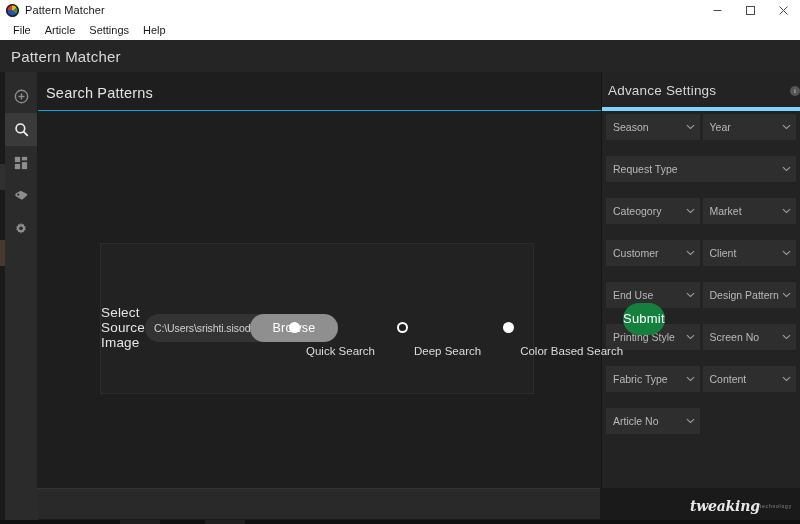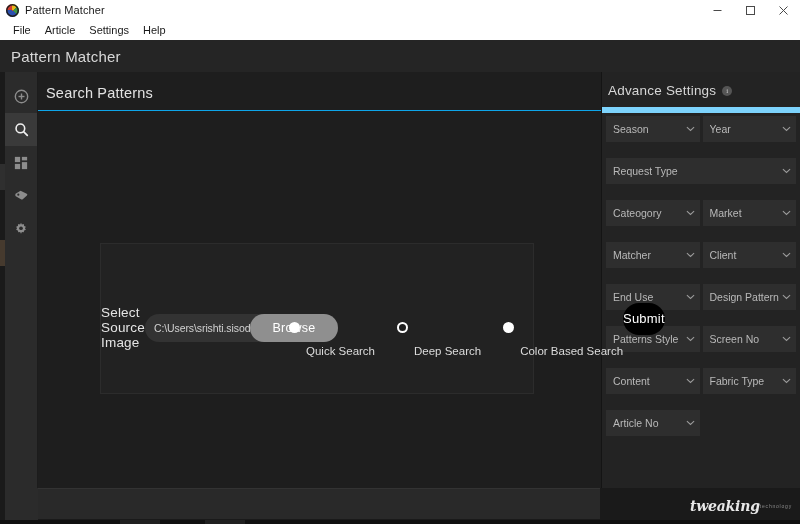--- a/index.html
+++ b/index.html
@@ -267,21 +267,21 @@
   .radio-label {
     font-size: 11.5px;
     color: #dcdcdc;
     white-space: nowrap;
     margin-top: 48px;
   }
 
   .submit-btn {
     width: 116px;
     height: 32px;
-    background: #000000;
+    background: #15803d;
     border: none;
     border-radius: 16px;
     color: #ffffff;
     font-size: 13px;
     font-family: "Liberation Sans", sans-serif;
     letter-spacing: .2px;
     cursor: pointer;
   }
 
   
@@ -291,21 +291,22 @@
     flex: 0 0 auto;
     border-left: 1px solid #141414;
     display: flex;
     flex-direction: column;
   }
   .rp-header {
     padding: 11px 0 9px 6px;
     display: flex;
     align-items: center;
     gap: 6px;
-    border-bottom: 6px solid #7dd3fc;
+    border-bottom: 4px solid #7dd3fc;
+    justify-content: space-between;
   }
   .rp-title {
     font-size: 13.5px;
     color: #d6d6d6;
     letter-spacing: .2px;
   }
   .info-icon {
     width: 10px;
     height: 10px;
     border-radius: 50%;
@@ -609,21 +610,21 @@
             <span class="dd-caret">
                 <svg width="9" height="6" viewBox="0 0 10 6" fill="none">
                   <path d="M1 1 L5 4.6 L9 1" stroke="currentColor" stroke-width="1.2"></path>
                 </svg>
               </span>
           </div>
         </div>
 
         <div class="rp-grid-row">
           <div class="dropdown">
-            <span class="dd-label">Matcher</span>
+            <span class="dd-label">Customer</span>
             <span class="dd-caret">
                 <svg width="9" height="6" viewBox="0 0 10 6" fill="none">
                   <path d="M1 1 L5 4.6 L9 1" stroke="currentColor" stroke-width="1.2"></path>
                 </svg>
               </span>
           </div>
           <div class="dropdown">
             <span class="dd-label">Client</span>
             <span class="dd-caret">
                 <svg width="9" height="6" viewBox="0 0 10 6" fill="none">
@@ -647,48 +648,48 @@
             <span class="dd-caret">
                 <svg width="9" height="6" viewBox="0 0 10 6" fill="none">
                   <path d="M1 1 L5 4.6 L9 1" stroke="currentColor" stroke-width="1.2"></path>
                 </svg>
               </span>
           </div>
         </div>
 
         <div class="rp-grid-row">
           <div class="dropdown">
-            <span class="dd-label">Patterns Style</span>
+            <span class="dd-label">Printing Style</span>
             <span class="dd-caret">
                 <svg width="9" height="6" viewBox="0 0 10 6" fill="none">
                   <path d="M1 1 L5 4.6 L9 1" stroke="currentColor" stroke-width="1.2"></path>
                 </svg>
               </span>
           </div>
           <div class="dropdown">
             <span class="dd-label">Screen No</span>
             <span class="dd-caret">
                 <svg width="9" height="6" viewBox="0 0 10 6" fill="none">
                   <path d="M1 1 L5 4.6 L9 1" stroke="currentColor" stroke-width="1.2"></path>
                 </svg>
               </span>
           </div>
         </div>
 
         <div class="rp-grid-row">
           <div class="dropdown">
+            <span class="dd-label">Fabric Type</span>
+            <span class="dd-caret">
+                <svg width="9" height="6" viewBox="0 0 10 6" fill="none">
+                  <path d="M1 1 L5 4.6 L9 1" stroke="currentColor" stroke-width="1.2"></path>
+                </svg>
+              </span>
+          </div>
+          <div class="dropdown">
             <span class="dd-label">Content</span>
-            <span class="dd-caret">
-                <svg width="9" height="6" viewBox="0 0 10 6" fill="none">
-                  <path d="M1 1 L5 4.6 L9 1" stroke="currentColor" stroke-width="1.2"></path>
-                </svg>
-              </span>
-          </div>
-          <div class="dropdown">
-            <span class="dd-label">Fabric Type</span>
             <span class="dd-caret">
                 <svg width="9" height="6" viewBox="0 0 10 6" fill="none">
                   <path d="M1 1 L5 4.6 L9 1" stroke="currentColor" stroke-width="1.2"></path>
                 </svg>
               </span>
           </div>
         </div>
 
         <div class="rp-grid-row">
           <div class="dropdown">

